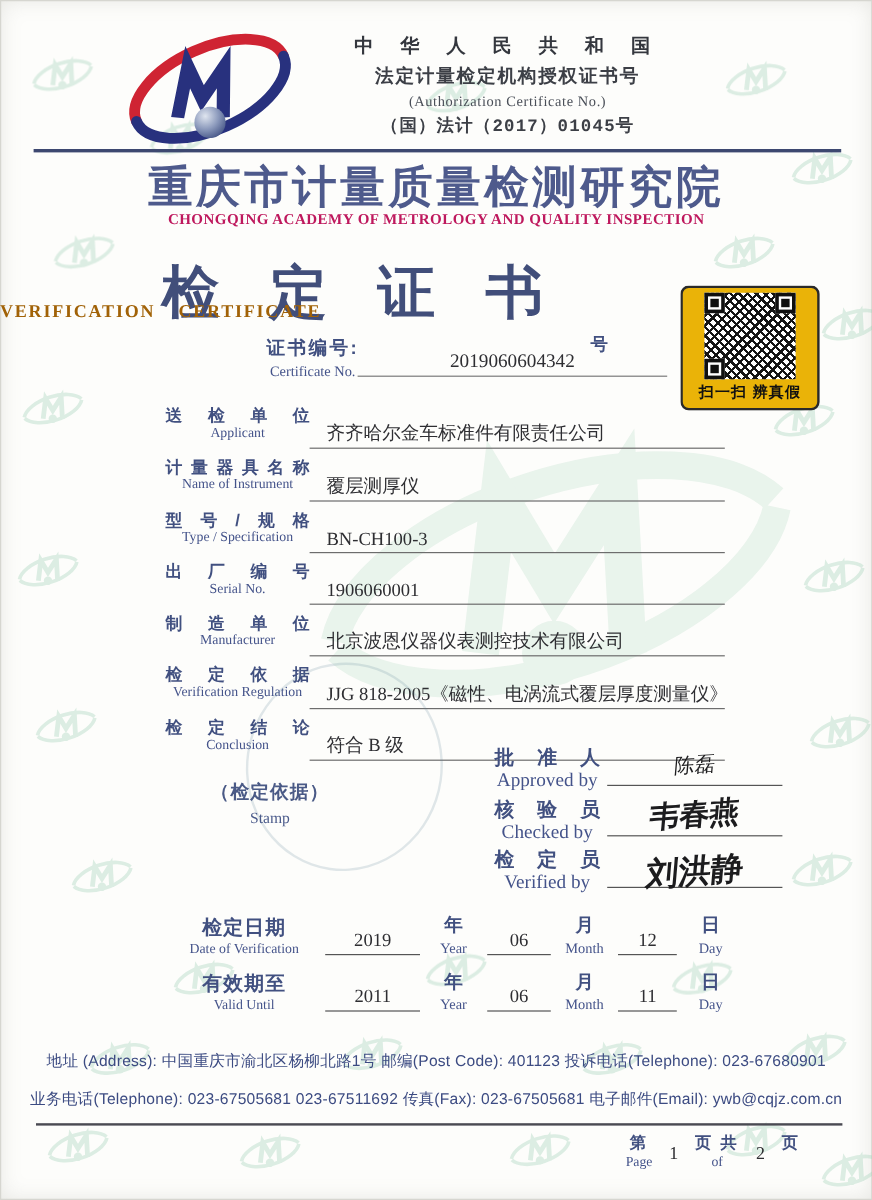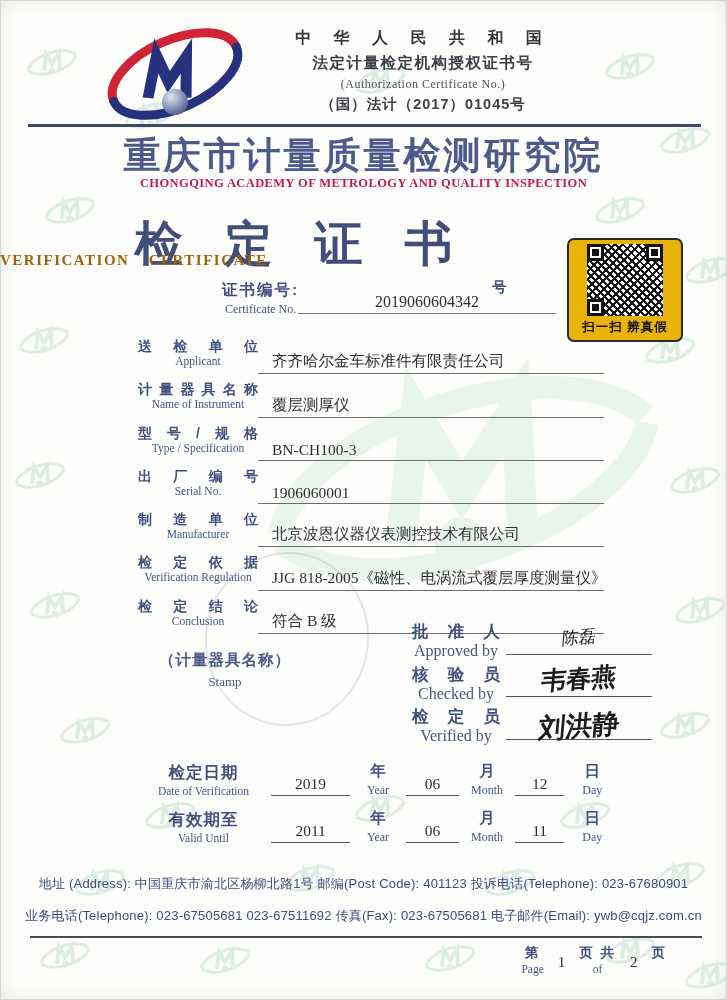--- a/index.html
+++ b/index.html
@@ -10,21 +10,21 @@
   .serif{font-family:"Liberation Serif",serif;}
 
   
   .wm-layer{position:absolute;inset:0;pointer-events:none;}
 
   
   .auth-block{left:258px;top:28px;width:330px;text-align:center;color:#3c3f46;}
   .auth-l1{font-size:16px;font-weight:700;letter-spacing:9px;color:#34373e;}
   .auth-l2{font-size:15.5px;font-weight:700;letter-spacing:1.5px;margin-top:4px;}
   .auth-l3{font-size:12px;color:#4a4f58;margin-top:3px;letter-spacing:.5px;}
-  .auth-l4{font-size:14.5px;font-weight:700;margin-top:3px;letter-spacing:1px;}
+  .auth-l4{font-size:14.5px;font-weight:700;margin-top:3px;letter-spacing:1px;font-family:Liberation Mono, monospace;}
   .hdr-divider{left:28px;right:26px;top:124px;height:3px;background:#3d4870;}
   .academy-cn{left:0;right:0;top:131px;text-align:center;font-size:37px;font-weight:700;
               letter-spacing:3px;color:#4e5a8c;}
   .academy-en{left:0;right:0;top:176px;text-align:center;font-size:12.5px;font-weight:700;
               color:#be185d;letter-spacing:.4px;}
   .title-cn{left:0;right:140px;top:196px;text-align:center;color:#414e7a;margin-top:16px;}
   .title-cn span{display:inline-block;font-size:48px;font-weight:700;letter-spacing:42px;margin-right:-42px;}
   .title-en{left:0;right:140px;top:252px;text-align:left;font-size:15px;font-weight:700;
             color:#a16207;letter-spacing:1.5px;word-spacing:14px;}
 
@@ -243,21 +243,21 @@
       <div class="flabel">
           <div class="cn">检定结论</div>
           <div class="en serif">Conclusion</div>
         </div>
       <div class="fvalue">符合 B 级</div>
     </div>
   </div>
 
   <div class="abs stamp-circle"></div>
   <div class="abs stamp-block">
-    <div class="cn">（计量器具名称）</div>
+    <div class="cn">（检定依据）</div>
     <div class="en">Stamp</div>
   </div>
 
   <div class="abs signoff">
     <div class="srow">
       <div class="slabel">
           <div class="cn">批准人</div>
           <div class="en serif">Approved by</div>
         </div>
       <div class="sline"></div>

